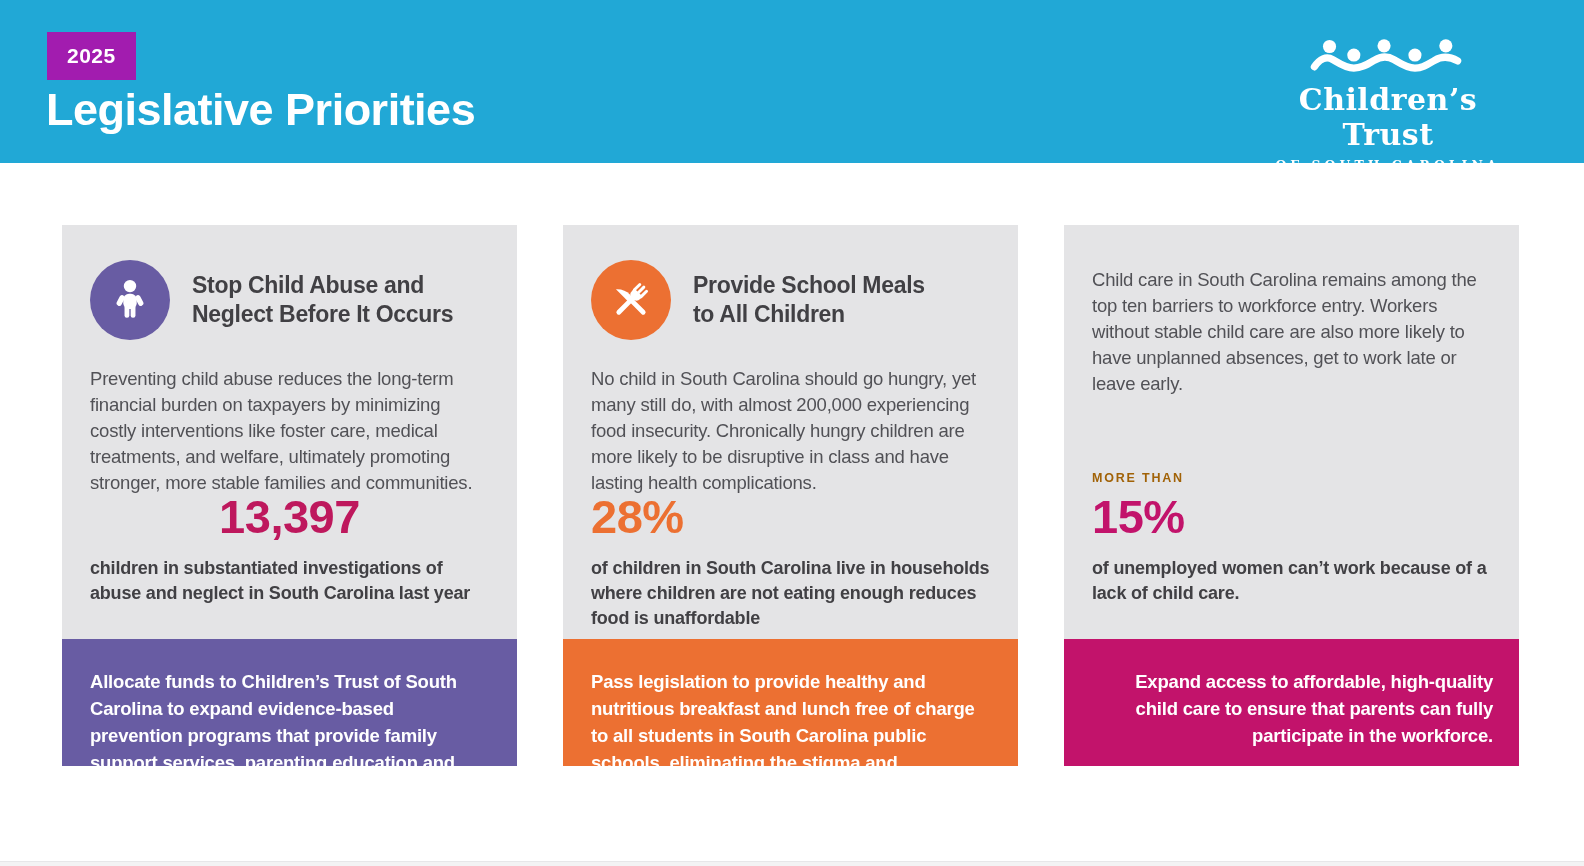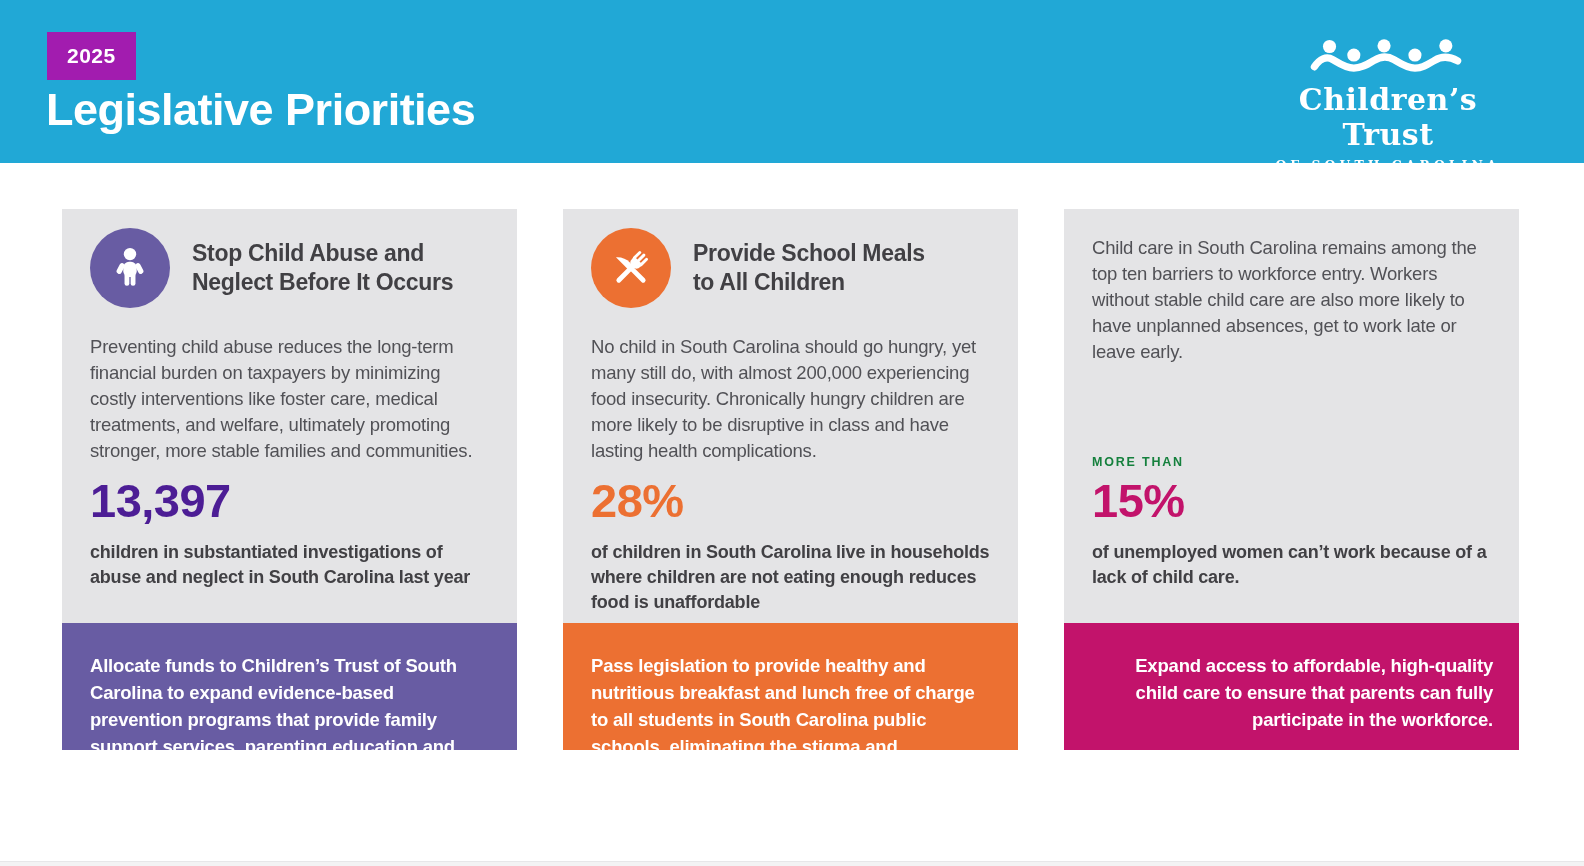--- a/index.html
+++ b/index.html
@@ -17,21 +17,21 @@
   .logo { position:absolute; right:70px; top:34px; width:252px; text-align:center; color:#ffffff; }
   .logo-mark { width:216px; height:46px; display:block; margin:0 auto; }
   .logo-name { font-family:"DejaVu Serif", serif; font-size:30px; font-weight:bold;
                margin-top:2px; letter-spacing:0.5px; }
   .logo-sub { font-family:"DejaVu Serif", serif; font-size:12.5px; letter-spacing:4px;
               margin-top:6px; font-weight:600; }
 
   
   .cards { position:absolute; top:209px; left:62px; display:flex; gap:46px; }
   .card { width:455px; display:flex; flex-direction:column; }
-  .card-gray { position:relative; height:414px; background:#E4E4E6; padding:0 28px; }
+  .card-gray { position:relative; height:414px; background:#E4E4E6; padding:16px 28px;margin-top:16px; }
   .card-head { display:flex; align-items:center; padding-top:19px; }
   .icon-circle { width:80px; height:80px; border-radius:50%; flex:0 0 80px;
                  display:flex; align-items:center; justify-content:center; }
   .icon-circle svg { width:46px; height:46px; }
   .card-title { margin-left:22px; font-size:23px; font-weight:bold; color:#414044;
                 line-height:1.27; letter-spacing:-0.3px; }
   .card:nth-child(1) .card-title { max-width:300px; }
   .card:nth-child(2) .card-title { max-width:235px; }
   .card:nth-child(3) .card-title { max-width:250px; }
   .card-body { margin-top:26px; font-size:18.5px; line-height:26px; color:#515156;
@@ -85,21 +85,21 @@
               <rect x="31" y="18.5" width="5.5" height="12" rx="2.7" transform="rotate(-27 33.8 24.5)"></rect>
               <rect x="18.3" y="29" width="5" height="13.5" rx="2.4"></rect>
               <rect x="24.7" y="29" width="5" height="13.5" rx="2.4"></rect>
             </svg>
           </div>
           <div class="card-title">Stop Child Abuse and Neglect Before It Occurs</div>
         </div>
         <div class="card-body">Preventing child abuse reduces the long-term financial burden on taxpayers by minimizing costly interventions like foster care, medical treatments, and welfare, ultimately promoting stronger, more stable families and communities.</div>
         <div class="stat">
           <div class="stat-prefix" style="color: rgb(104, 92, 163);"></div>
-          <div class="stat-value" style="color: #4c1d95;">13,397</div>
+          <div class="stat-value" style="color: #be185d; text-align: center;">13,397</div>
           <div class="stat-desc">children in substantiated investigations of abuse and neglect in South Carolina last year</div>
         </div>
       </div>
       <div class="card-action" style="background-color: rgb(104, 92, 163);">Allocate funds to Children’s Trust of South Carolina to expand evidence-based prevention programs that provide family support services, parenting education and home visitation.</div>
     </div>
 
     <div class="card">
       <div class="card-gray">
         <div class="card-head">
           <div class="icon-circle" style="background-color: rgb(236, 112, 50);">
@@ -126,21 +126,21 @@
           <div class="stat-desc">of children in South Carolina live in households where children are not eating enough reduces food is unaffordable</div>
         </div>
       </div>
       <div class="card-action" style="background-color: rgb(236, 112, 50);">Pass legislation to provide healthy and nutritious breakfast and lunch free of charge to all students in South Carolina public schools, eliminating the stigma and administrative burden associated with free and reduced-price meal programs.</div>
     </div>
 
     <div class="card">
       <div class="card-gray">
         <div class="card-body">Child care in South Carolina remains among the top ten barriers to workforce entry. Workers without stable child care are also more likely to have unplanned absences, get to work late or leave early.</div>
         <div class="stat">
-          <div class="stat-prefix" style="color: #15803d;">MORE THAN</div>
+          <div class="stat-prefix" style="color: #a16207;">MORE THAN</div>
           <div class="stat-value" style="color: rgb(194, 19, 107);">15%</div>
           <div class="stat-desc">of unemployed women can’t work because of a lack of child care.</div>
         </div>
       </div>
       <div class="card-action" style="background-color: rgb(194, 19, 107); text-align: right;">Expand access to affordable, high-quality child care to ensure that parents can fully participate in the workforce.</div>
     </div>
 
   </div>
 
   <div class="footer-strip"></div>

